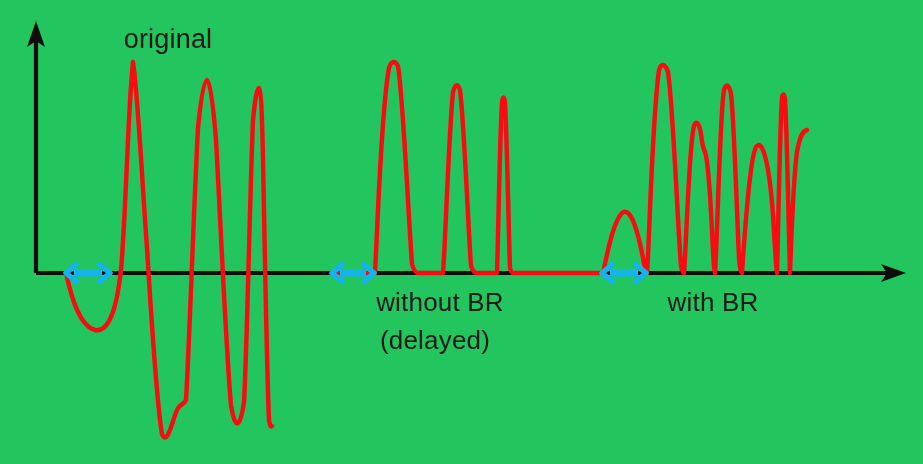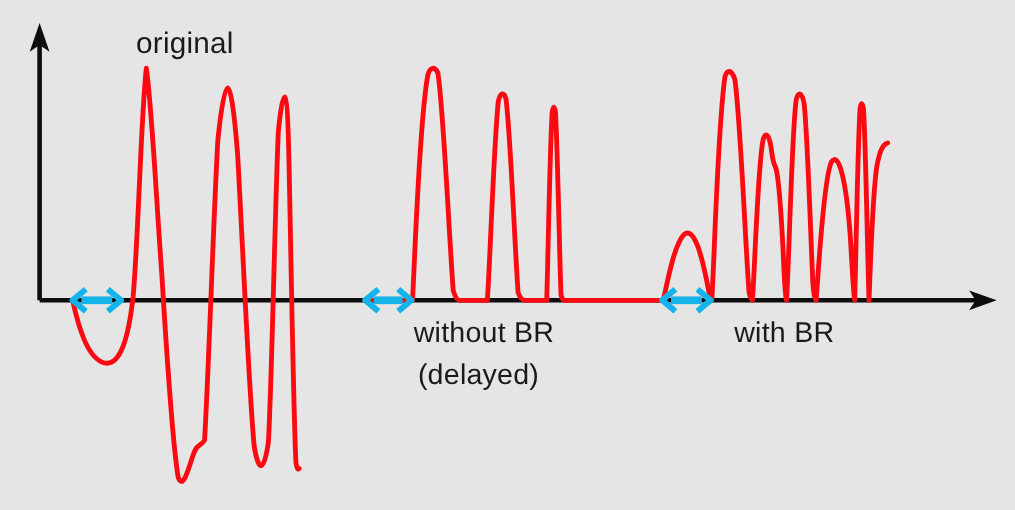--- a/index.html
+++ b/index.html
@@ -52,21 +52,21 @@
   .label-title {
     font-size: 27px;
   }
   .label-caption {
     font-size: 26px;
   }
 </style>
 </head>
 <body>
 
-<div id="figure" style="background: #e5e5e5;">
+<div id="figure" style="background: #22c55e;">
 
   <svg width="923" height="464" viewBox="0 0 923 464">
 
     <g>
       <line id="y-axis-line" class="axis-line" x1="36" y1="36" x2="36" y2="273" stroke="#0d0d0d"></line>
       <polygon id="y-axis-head" class="axis-head" points="36,21 27,47 36,41 45,47" fill="#0d0d0d"></polygon>
 
       <line id="x-axis-line" class="axis-line" x1="36" y1="273" x2="893" y2="273" stroke="#0d0d0d"></line>
       <polygon id="x-axis-head" class="axis-head" points="906,273 881,264 887,273 881,282" fill="#0d0d0d"></polygon>
     </g>

